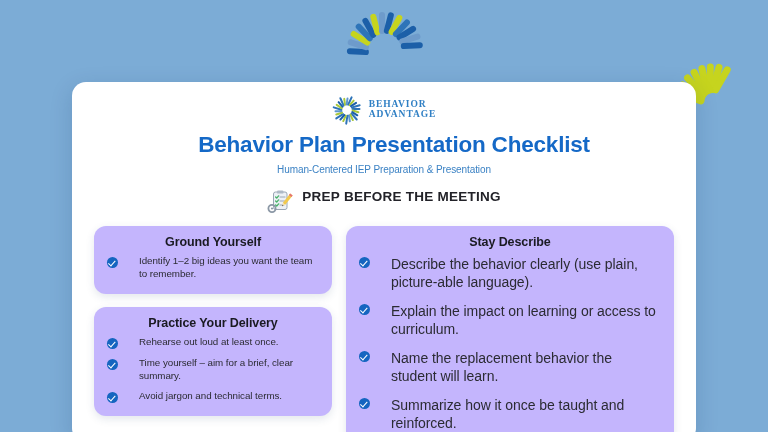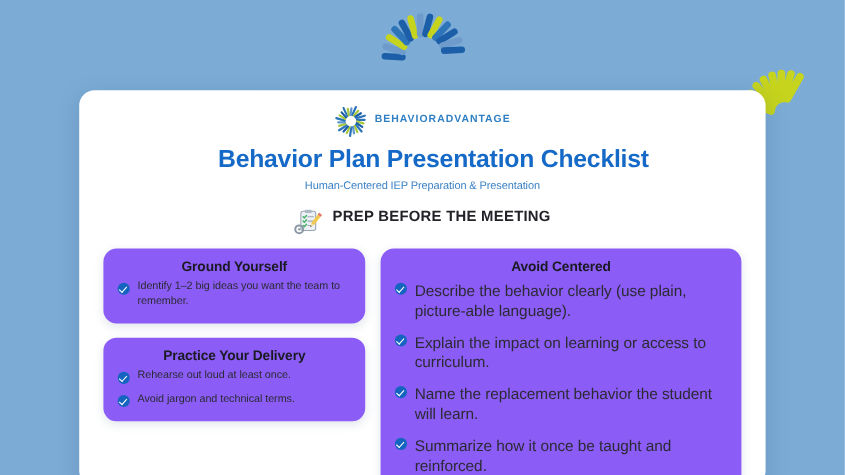--- a/index.html
+++ b/index.html
@@ -23,21 +23,21 @@
     position:absolute;left:72px;top:82px;width:624px;height:360px;
     background:#FFFFFF;border-radius:14px;
     box-shadow:0 6px 22px rgba(20,50,90,.17);
     overflow:hidden;
   }
 
   
   .brand{display:flex;align-items:center;justify-content:center;gap:7px;margin-top:10px;height:34px;}
   .brand-mark{position:relative;width:30px;height:30px;flex:0 0 30px;}
   .brand-mark .ray{border-radius:3px;}
-  .brand-words{display:flex;flex-direction:row;line-height:1.06;}
+  .brand-words{display:flex;flex-direction:column;line-height:1.06;font-family:Liberation Serif, serif;}
   .brand-words span{
     font-size:9.5px;font-weight:bold;letter-spacing:.9px;color:#2F7FC4;
   }
 
   .title{
     text-align:center;font-size:22.5px;font-weight:bold;color:#1569C7;
     letter-spacing:-.2px;margin:7px 0 0;line-height:1.1;padding-left:20px;
   }
   .subtitle{
     text-align:center;font-size:10px;color:#3B82C4;font-weight:normal;
@@ -53,31 +53,31 @@
     font-size:13.5px;font-weight:bold;color:#222228;letter-spacing:.25px;
   }
   .sec-icon{width:26px;height:26px;flex:0 0 26px;position:relative;}
 
   
   .columns{display:flex;gap:14px;padding:0 22px;margin-top:11px;align-items:flex-start;}
   .col-left{width:238px;flex:0 0 238px;display:flex;flex-direction:column;gap:13px;}
   .col-right{flex:1;}
 
   .card{
-    background:#8b5cf6;border-radius:12px;
+    background:#c4b5fd;border-radius:12px;
     box-shadow:0 3px 9px rgba(40,70,110,.13);
     padding:9px 13px 11px;
     box-sizing:border-box;
   }
   .card-title{
     text-align:center;font-size:12.5px;font-weight:bold;color:#1A1A22;
     margin:0 0 6px;letter-spacing:-.1px;
   }
   .items{list-style:none;margin:0;padding:0;}
-  .item{display:flex;align-items:flex-start;gap:7px;margin-bottom:8px;}
+  .item{display:flex;align-items:flex-start;gap:21px;margin-bottom:8px;}
   .item:last-child{margin-bottom:2px;}
   .check{
     flex:0 0 11px;width:11px;height:11px;border-radius:50%;
     background:#1565C0;margin-top:2px;position:relative;
   }
   .check::after{
     content:"";position:absolute;left:3px;top:2px;width:3px;height:5.5px;
     border:solid #FFFFFF;border-width:0 1.6px 1.6px 0;transform:rotate(42deg);
   }
   .item-text{font-size:9.8px;line-height:1.32;color:#2B2B33;letter-spacing:-.05px;}
@@ -194,30 +194,34 @@
 
       <div class="card">
         <div class="card-title">Practice Your Delivery</div>
         <ul class="items">
           <li class="item">
             <span class="check"></span>
             <span class="item-text">Rehearse out loud at least once.</span>
           </li>
           <li class="item">
             <span class="check"></span>
+            <span class="item-text">Time yourself – aim for a brief, clear summary.</span>
+          </li>
+          <li class="item">
+            <span class="check"></span>
             <span class="item-text">Avoid jargon and technical terms.</span>
           </li>
         </ul>
       </div>
 
     </div>
 
     <div class="col-right">
       <div class="card card-right">
-        <div class="card-title">Avoid Centered</div>
+        <div class="card-title">Stay Describe</div>
         <ul class="items">
           <li class="item">
             <span class="check"></span>
             <span class="item-text">Describe the behavior clearly (use plain, picture-able language).</span>
           </li>
           <li class="item">
             <span class="check"></span>
             <span class="item-text">Explain the impact on learning or access to curriculum.</span>
           </li>
           <li class="item">

